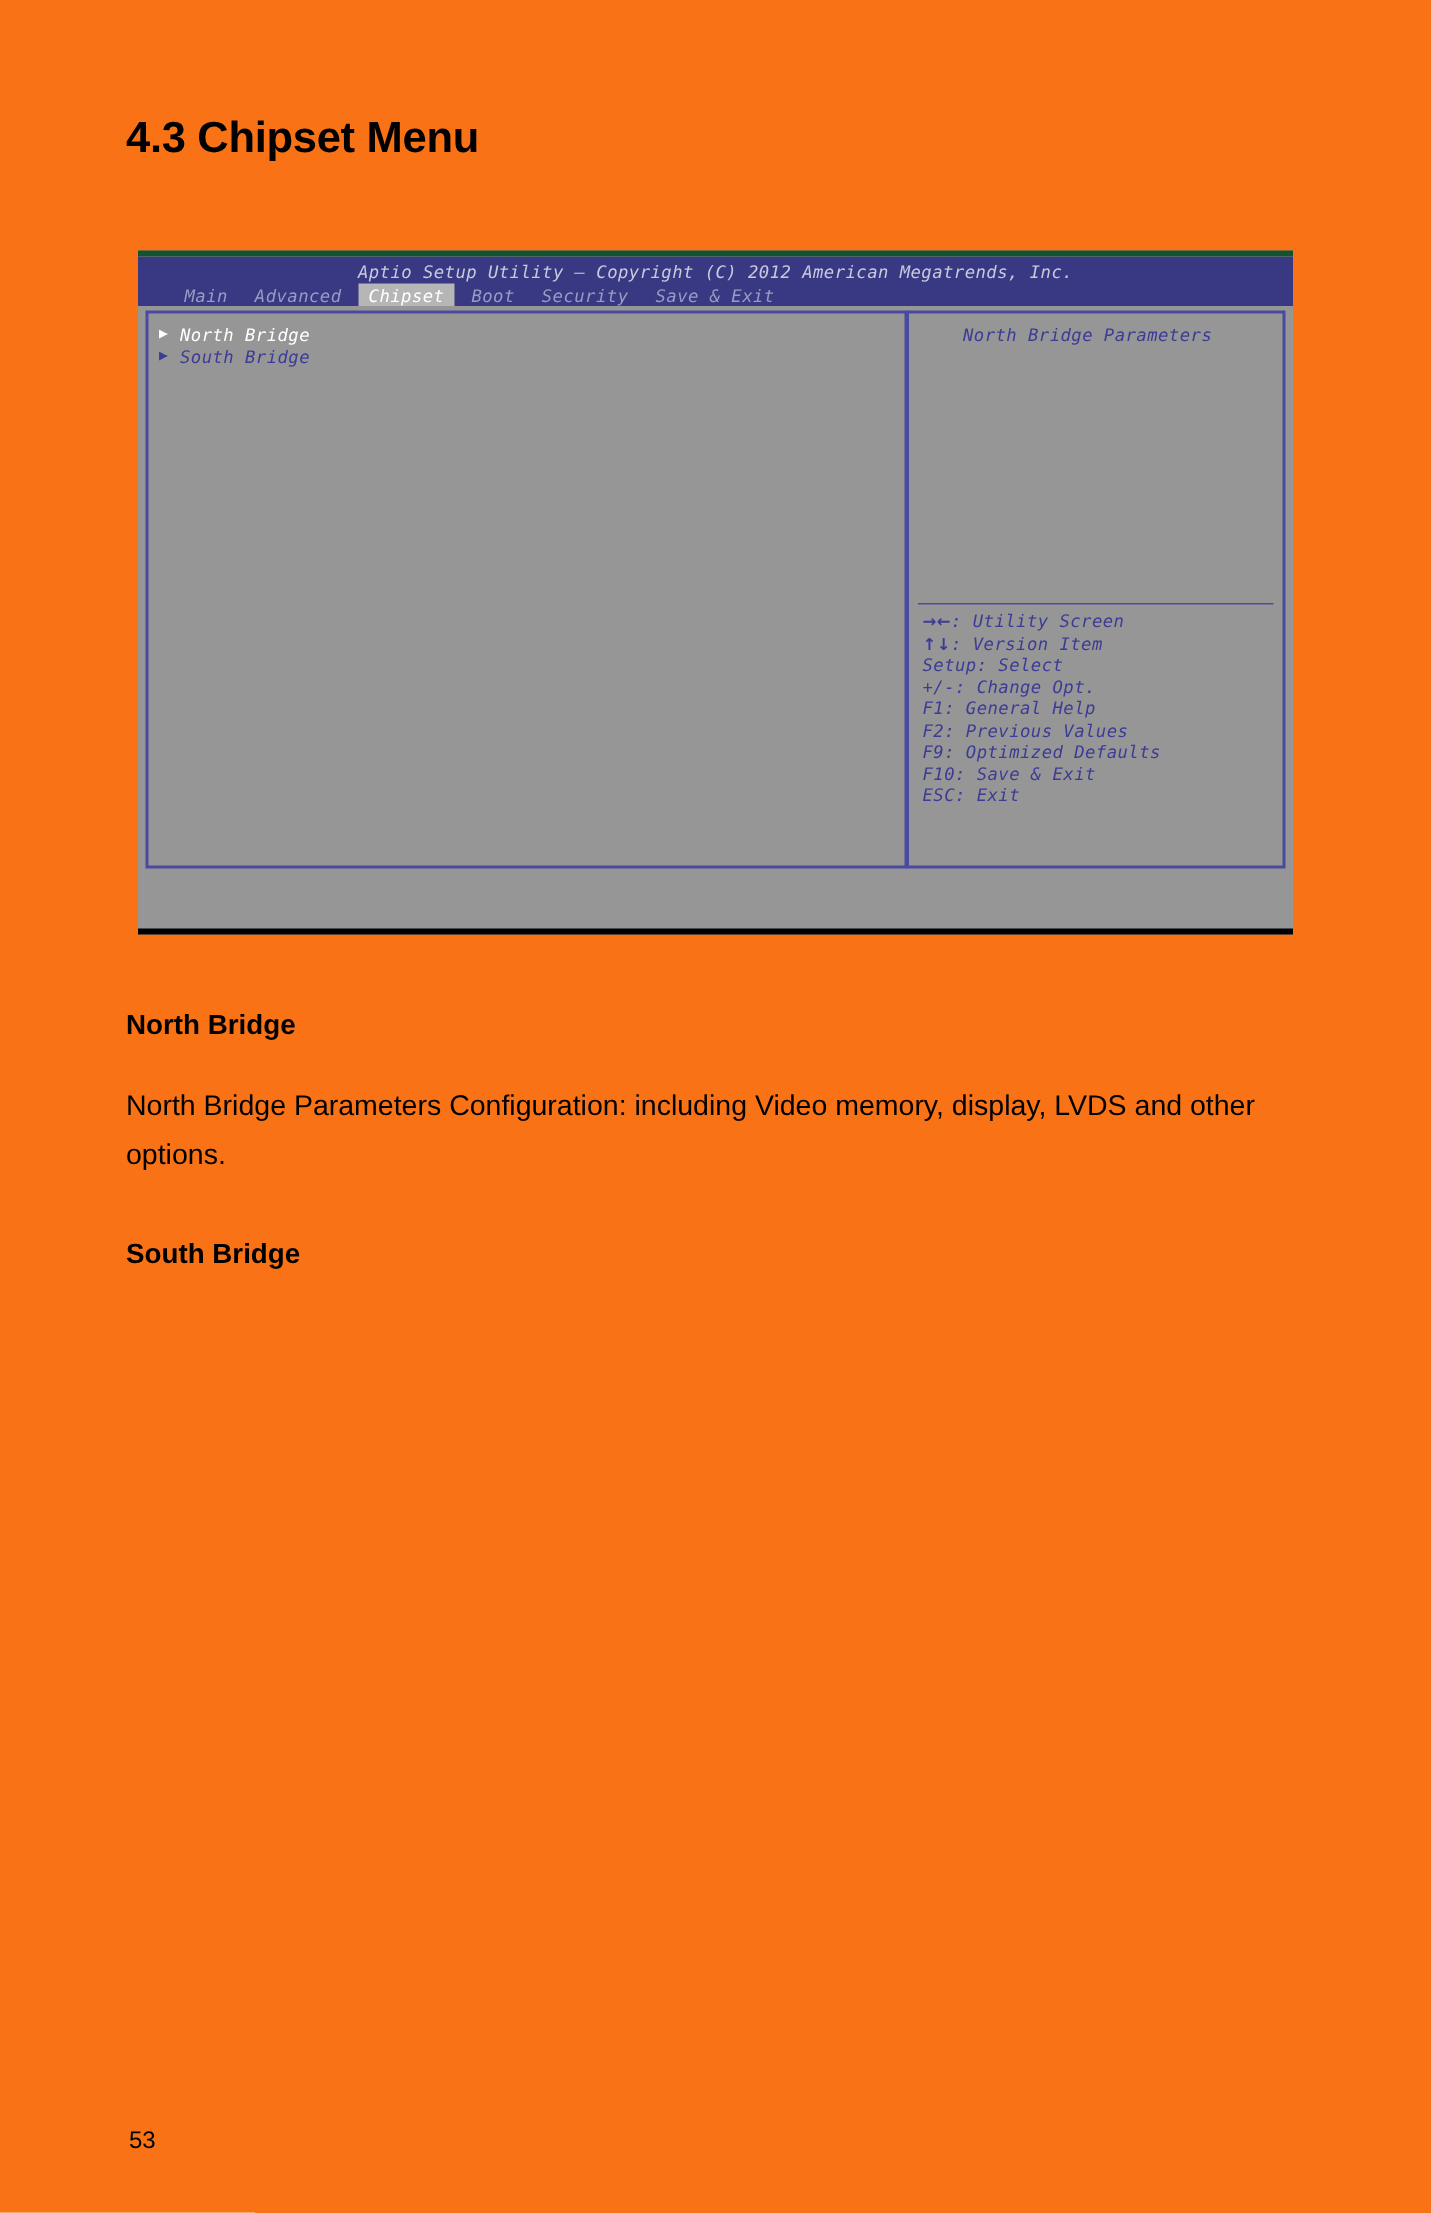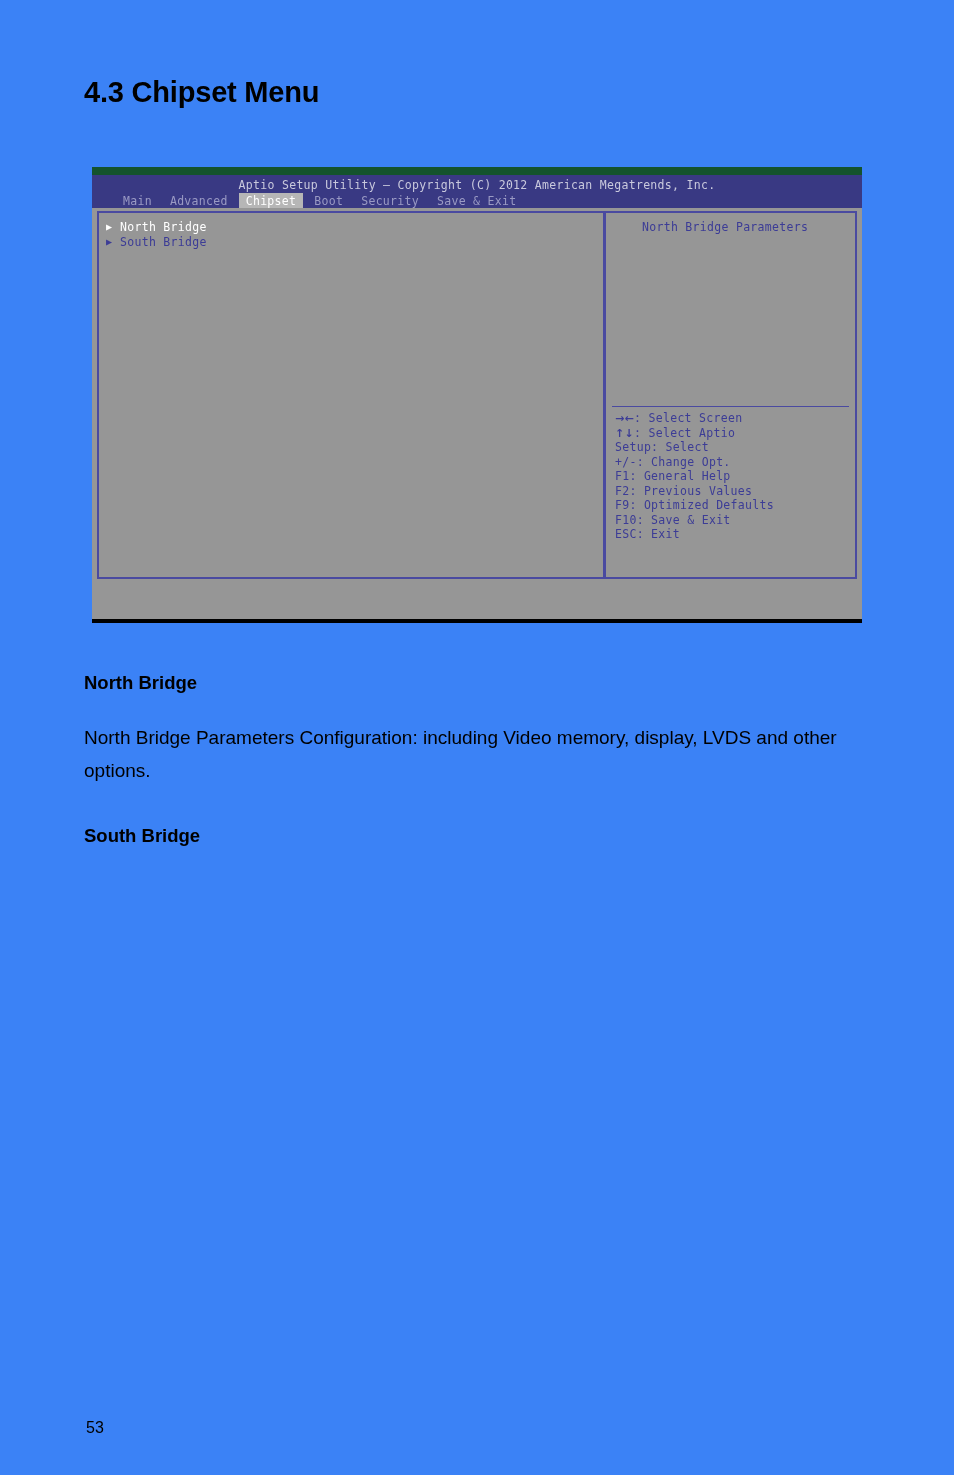--- a/index.html
+++ b/index.html
@@ -15,48 +15,49 @@
     color: #000000;
     overflow: hidden;
   }
 
   
   .page {
     position: absolute;
     left: 0; top: 0;
     width: 954px;
     height: 1475px;
-    background: #3b82f6;
+    background: #f97316;
   }
 
   .section-title {
     position: absolute;
     left: 84px;
     top: 76px;
     font-size: 29px;
     font-weight: bold;
     letter-spacing: -0.2px;
     color: #000;
   }
 
   
   .bios-shot {
     position: absolute;
     left: 92px;
     top: 167px;
     width: 770px;
     height: 456px;
     background: #969696;
-    border-top: 8px solid #14532d;
+    border-top: 4px solid #14532d;
     border-bottom: 4px solid #000000;
     box-sizing: border-box;
     font-family: "DejaVu Sans Mono", "Liberation Mono", monospace;
     font-size: 11.5px;
     line-height: 14.5px;
     overflow: hidden;
+    font-style: italic;
   }
 
   .bios-header {
     position: absolute;
     left: 0; top: 0;
     width: 100%;
     height: 33px;
     background: #393983;
   }
   .bios-title {
@@ -255,22 +256,22 @@
             <span class="menu-arrow">▶</span>
             <span class="menu-label">South Bridge</span>
           </div>
         </div>
       </div>
 
       <div class="panel-right">
         <div class="help-title">North Bridge Parameters</div>
         <div class="help-divider"></div>
         <div class="help-keys">
-          <div class="help-key"><span class="glyph">→←</span><span>: Select Screen</span></div>
-          <div class="help-key"><span class="glyph">↑↓</span><span>: Select Aptio</span></div>
+          <div class="help-key"><span class="glyph">→←</span><span>: Utility Screen</span></div>
+          <div class="help-key"><span class="glyph">↑↓</span><span>: Version Item</span></div>
           <div class="help-key">Setup: Select</div>
           <div class="help-key">+/-: Change Opt.</div>
           <div class="help-key">F1: General Help</div>
           <div class="help-key">F2: Previous Values</div>
           <div class="help-key">F9: Optimized Defaults</div>
           <div class="help-key">F10: Save &amp; Exit</div>
           <div class="help-key">ESC: Exit</div>
         </div>
       </div>
 

